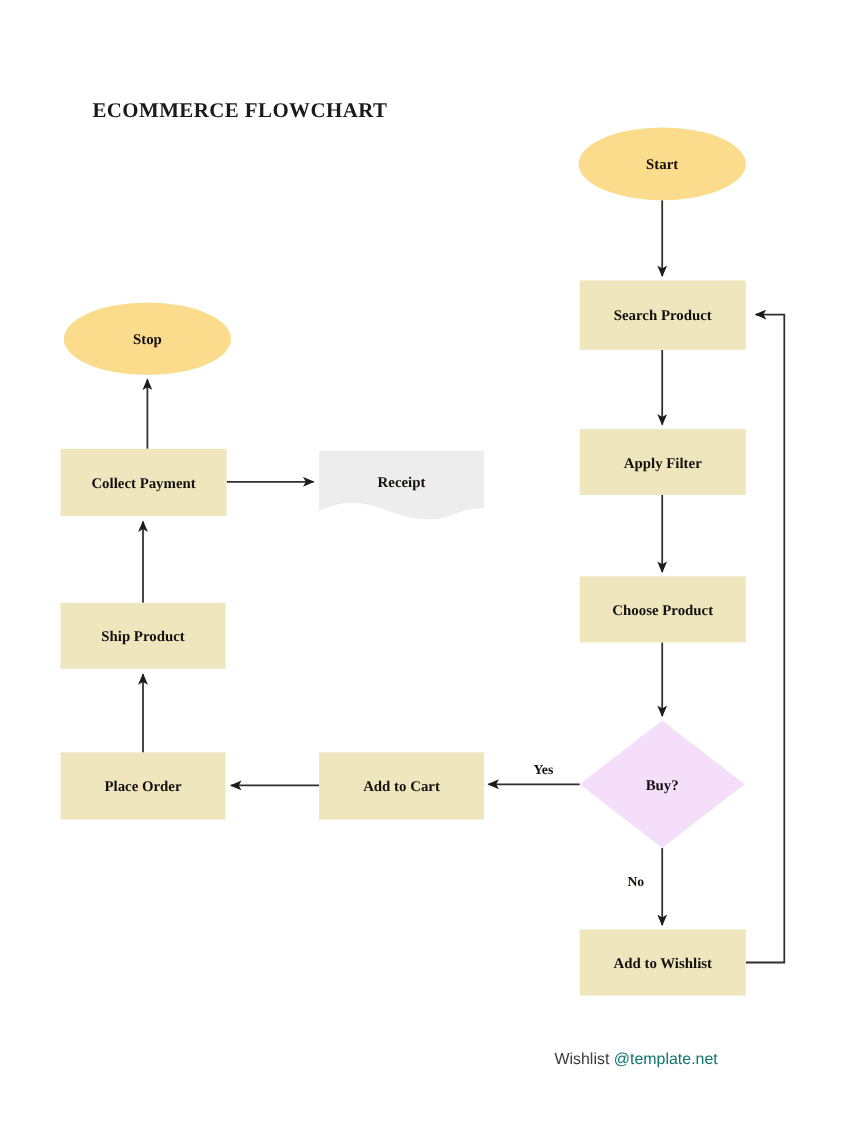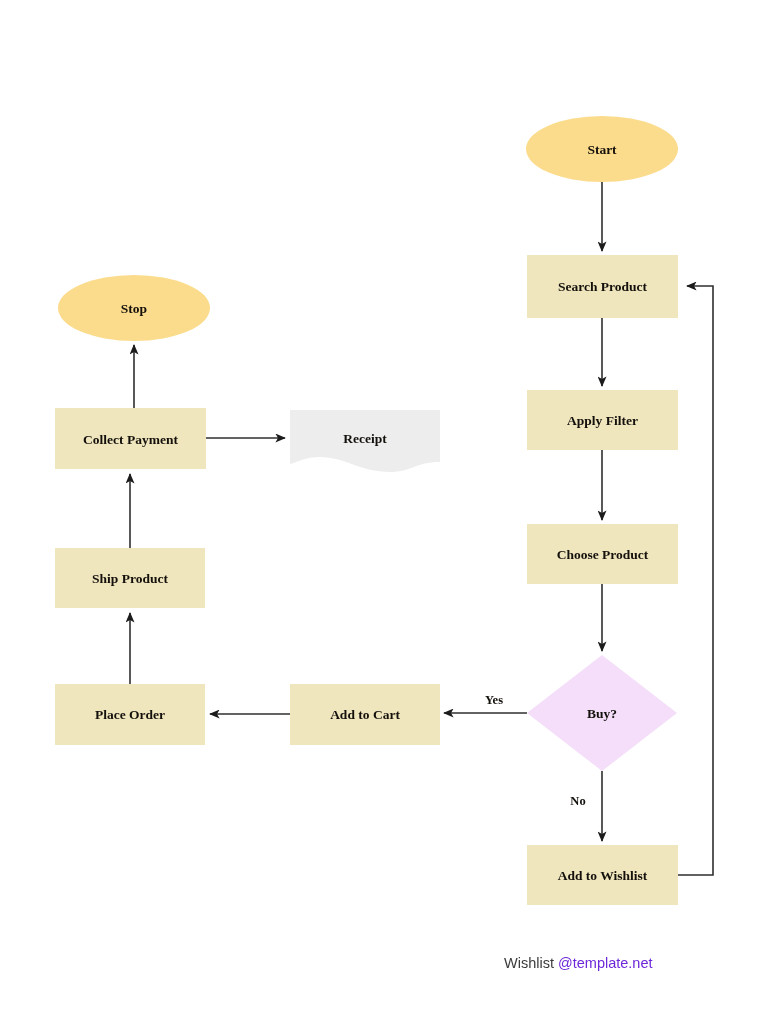--- a/index.html
+++ b/index.html
@@ -54,28 +54,29 @@
   .credit {
     position: absolute;
     left: 504px;
     top: 955px;
     font-family: "Liberation Sans", "DejaVu Sans", sans-serif;
     font-size: 14.5px;
     color: #3b3b3b;
     white-space: nowrap;
   }
   .credit .brand {
-    color: #6d28d9;
+    color: #0f766e;
   }
 </style>
 </head>
 <body>
 
 <div id="page">
 
+  <div class="chart-title">ECOMMERCE FLOWCHART</div>
 
   <svg id="flow-svg" viewBox="0 0 768 1024">
     <defs>
       <marker id="arrowhead" markerWidth="11" markerHeight="9" refX="9.6" refY="4.5" orient="auto" markerUnits="userSpaceOnUse">
         <path d="M0,0 L10.5,4.5 L0,9 L2.6,4.5 Z" fill="#1c1c1c"></path>
       </marker>
     </defs>
 
     <g>
       <line class="flow-line" x1="602" y1="182" x2="602" y2="251" marker-end="url(#arrowhead)"></line>

